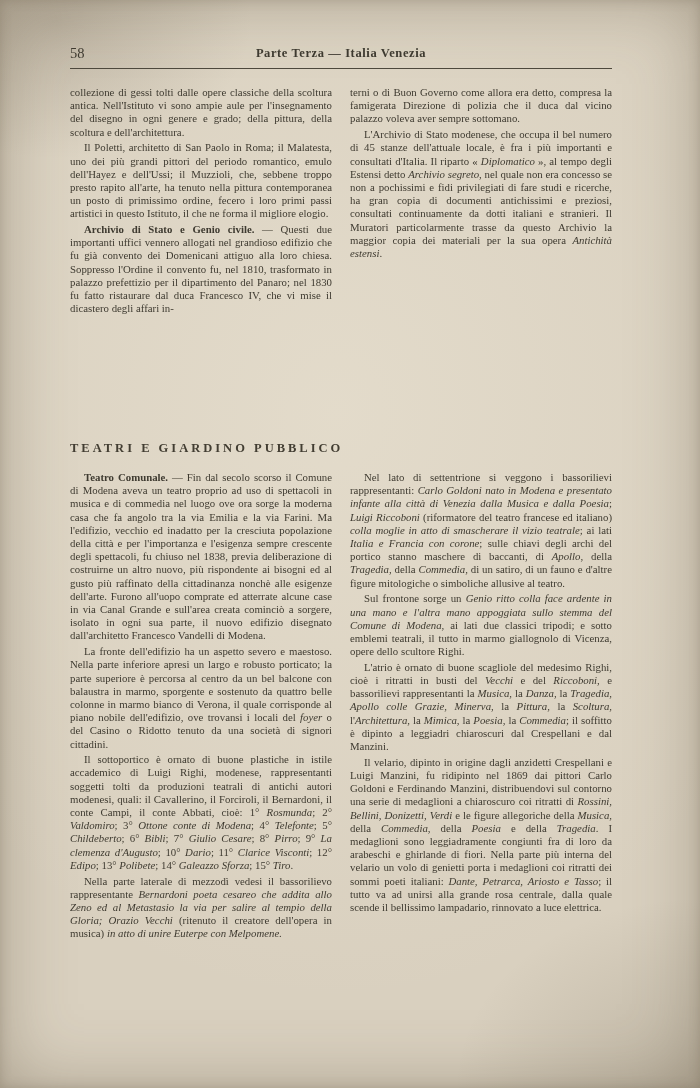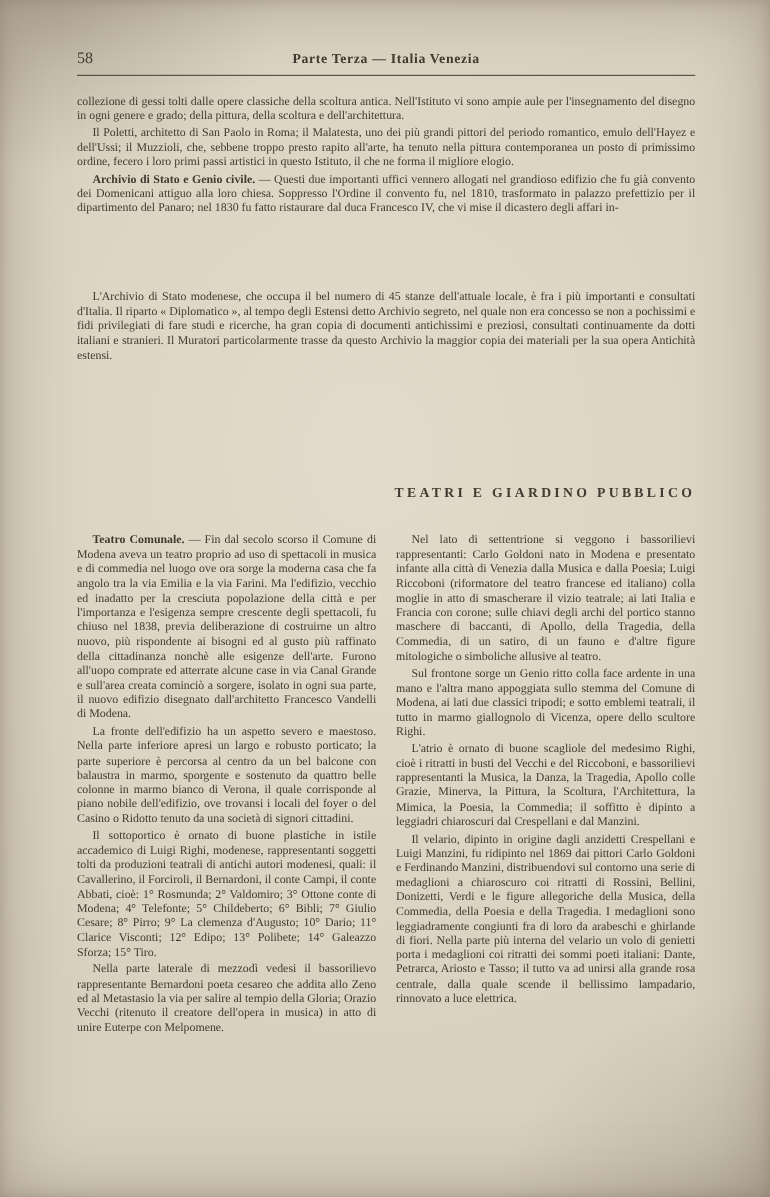--- a/index.html
+++ b/index.html
@@ -9,21 +9,21 @@
   html,body{margin:0;padding:0;}
   body{
     width:700px;height:1088px;
     background:#b9af9d;
     font-family:"Liberation Serif","DejaVu Serif",serif;
   }
   .page{
     position:relative;
     width:700px;height:1088px;
     box-sizing:border-box;
-    padding:46px 68px 0 70px;
+    padding:46px 88px 0 70px;
     color:var(--ink);
     background:
       radial-gradient(ellipse 120% 90% at 48% 38%, rgba(235,228,212,.55) 0%, rgba(0,0,0,0) 60%),
       radial-gradient(ellipse 40% 18% at 8% 2%, rgba(90,78,60,.25) 0%, rgba(0,0,0,0) 70%),
       radial-gradient(ellipse 50% 25% at 100% 100%, rgba(95,85,65,.22) 0%, rgba(0,0,0,0) 70%),
       var(--paper);
     box-shadow:inset 0 0 70px rgba(92,80,58,.38), inset 0 0 12px rgba(92,80,58,.25);
     overflow:hidden;
   }
   .page-header{
@@ -42,43 +42,43 @@
     letter-spacing:0;
   }
   .header-rule{
     border:0;border-top:1.2px solid #4d483c;
     margin:0 0 17px 0;
   }
   .two-col{
     display:flex;
     gap:18px;
   }
-  .two-col.top{min-height:338px;flex-direction:column;}
+  .two-col.top{min-height:338px;}
   .col{
     flex:1 1 0;
     min-width:0;
     font-size:10.8px;
     line-height:13.2px;
     text-align:justify;
     hyphens:auto;
     -webkit-hyphens:auto;
   }
   .para{
     margin:0 0 2.5px 0;
     text-indent:14px;
   }
   .para.no-indent{text-indent:0;}
-  .it{}
+  .it{font-style:italic;}
   .bd{font-weight:bold;}
   .section-heading{
-    text-align:right;
+    text-align:left;
     font-size:12.5px;
     font-weight:bold;
     letter-spacing:3px;
-    margin:17px 0 29px 0;
+    margin:17px 0 15px 0;
     color:#423d32;
   }
 </style>
 </head>
 <body>
 
 <div class="page">
 
   <header class="page-header">
     <span class="page-number">58</span>
@@ -87,20 +87,21 @@
 
   <hr class="header-rule">
 
   <section class="two-col top">
     <div class="col">
         <p class="para no-indent">collezione di gessi tolti dalle opere classiche della scoltura antica. Nell'Istituto vi sono ampie aule per l'insegnamento del disegno in ogni genere e grado; della pittura, della scoltura e dell'architettura.</p>
         <p class="para">Il Poletti, architetto di San Paolo in Roma; il Malatesta, uno dei più grandi pittori del periodo romantico, emulo dell'Hayez e dell'Ussi; il Muzzioli, che, sebbene troppo presto rapito all'arte, ha tenuto nella pittura contemporanea un posto di primissimo ordine, fecero i loro primi passi artistici in questo Istituto, il che ne forma il migliore elogio.</p>
         <p class="para"><span class="bd">Archivio di Stato e Genio civile.</span> — Questi due importanti uffici vennero allogati nel grandioso edifizio che fu già convento dei Domenicani attiguo alla loro chiesa. Soppresso l'Ordine il convento fu, nel 1810, trasformato in palazzo prefettizio per il dipartimento del Panaro; nel 1830 fu fatto ristaurare dal duca Francesco IV, che vi mise il dicastero degli affari in-</p>
       </div>
     <div class="col">
+        <p class="para no-indent">terni o di Buon Governo come allora era detto, compresa la famigerata Direzione di polizia che il duca dal vicino palazzo voleva aver sempre sottomano.</p>
         <p class="para">L'Archivio di Stato modenese, che occupa il bel numero di 45 stanze dell'attuale locale, è fra i più importanti e consultati d'Italia. Il riparto « <span class="it">Diplomatico</span> », al tempo degli Estensi detto <span class="it">Archivio segreto</span>, nel quale non era concesso se non a pochissimi e fidi privilegiati di fare studi e ricerche, ha gran copia di documenti antichissimi e preziosi, consultati continuamente da dotti italiani e stranieri. Il Muratori particolarmente trasse da questo Archivio la maggior copia dei materiali per la sua opera <span class="it">Antichità estensi</span>.</p>
       </div>
   </section>
 
   <h2 class="section-heading">TEATRI E GIARDINO PUBBLICO</h2>
 
   <section class="two-col bottom">
     <div class="col">
         <p class="para"><span class="bd">Teatro Comunale.</span> — Fin dal secolo scorso il Comune di Modena aveva un teatro proprio ad uso di spettacoli in musica e di commedia nel luogo ove ora sorge la moderna casa che fa angolo tra la via Emilia e la via Farini. Ma l'edifizio, vecchio ed inadatto per la cresciuta popolazione della città e per l'importanza e l'esigenza sempre crescente degli spettacoli, fu chiuso nel 1838, previa deliberazione di costruirne un altro nuovo, più rispondente ai bisogni ed al gusto più raffinato della cittadinanza nonchè alle esigenze dell'arte. Furono all'uopo comprate ed atterrate alcune case in via Canal Grande e sull'area creata cominciò a sorgere, isolato in ogni sua parte, il nuovo edifizio disegnato dall'architetto Francesco Vandelli di Modena.</p>
         <p class="para">La fronte dell'edifizio ha un aspetto severo e maestoso. Nella parte inferiore apresi un largo e robusto porticato; la parte superiore è percorsa al centro da un bel balcone con balaustra in marmo, sporgente e sostenuto da quattro belle colonne in marmo bianco di Verona, il quale corrisponde al piano nobile dell'edifizio, ove trovansi i locali del <span class="it">foyer</span> o del Casino o Ridotto tenuto da una società di signori cittadini.</p>

